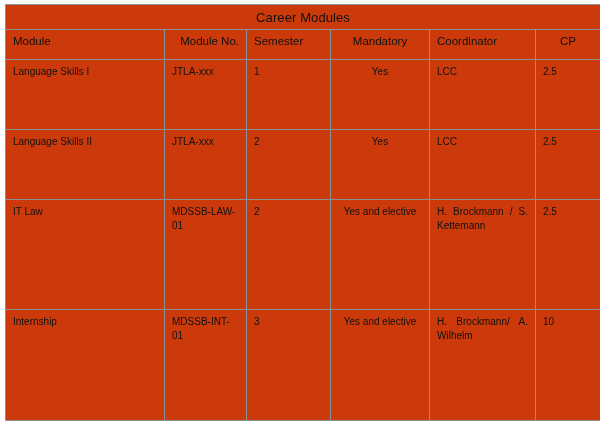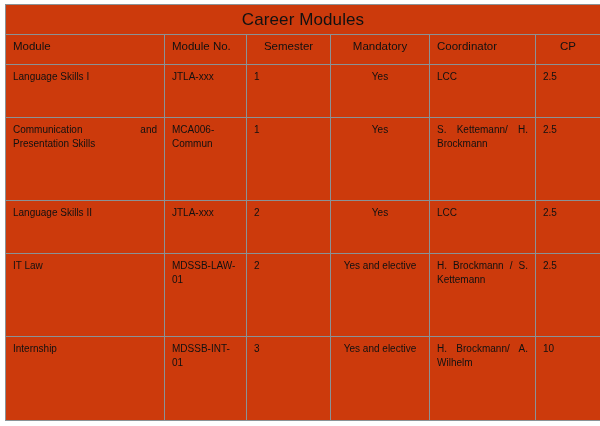--- a/index.html
+++ b/index.html
@@ -48,41 +48,41 @@
     color: #111111;
     vertical-align: top;
     padding: 5px 7px 4px 7px;
     box-sizing: border-box;
     font-weight: normal;
   }
 
   
   .title-cell {
     text-align: center;
-    font-size: 17px;
+    font-size: 13px;
     font-weight: bold;
     height: 22px;
     vertical-align: middle;
     border-left: 1px solid #8a9296;
     border-right: 1px solid #8a9296;
     border-top: 1px solid #8a9296;
     border-bottom: 1px solid #8a9296;
     letter-spacing: 0.1px;
   }
 
   
   .hdr td {
     font-weight: bold;
     font-size: 11.5px;
     height: 30px;
     vertical-align: middle;
   }
   .hdr td.c-module      { text-align: right; }
-  .hdr td.c-moduleno    { text-align: left; }
-  .hdr td.c-semester    { text-align: center; }
+  .hdr td.c-moduleno    { text-align: right; }
+  .hdr td.c-semester    { }
   .hdr td.c-mandatory   { text-align: center; }
   .hdr td.c-coordinator { text-align: left; }
   .hdr td.c-cp          { text-align: center; margin-top: 18px; }
 
   
   .body-row td {
     font-size: 10px;
     line-height: 14px;
   }
   .c-module      { text-align: justify; text-align-last: left; }
@@ -128,28 +128,20 @@
         </tr>
       <tr class="body-row">
             <td class="c-module">Language Skills I</td>
             <td class="c-moduleno">JTLA-xxx</td>
             <td class="c-semester">1</td>
             <td class="c-mandatory">Yes</td>
             <td class="c-coordinator">LCC</td>
             <td class="c-cp">2.5</td>
           </tr>
           <tr class="body-row">
-            <td class="c-module">Communication and Presentation Skills</td>
-            <td class="c-moduleno">MCA006-Commun</td>
-            <td class="c-semester">1</td>
-            <td class="c-mandatory">Yes</td>
-            <td class="c-coordinator">S. Kettemann/ H. Brockmann</td>
-            <td class="c-cp">2.5</td>
-          </tr>
-          <tr class="body-row">
             <td class="c-module">Language Skills II</td>
             <td class="c-moduleno">JTLA-xxx</td>
             <td class="c-semester">2</td>
             <td class="c-mandatory">Yes</td>
             <td class="c-coordinator">LCC</td>
             <td class="c-cp">2.5</td>
           </tr>
           <tr class="body-row">
             <td class="c-module">IT Law</td>
             <td class="c-moduleno">MDSSB-LAW-01</td>

